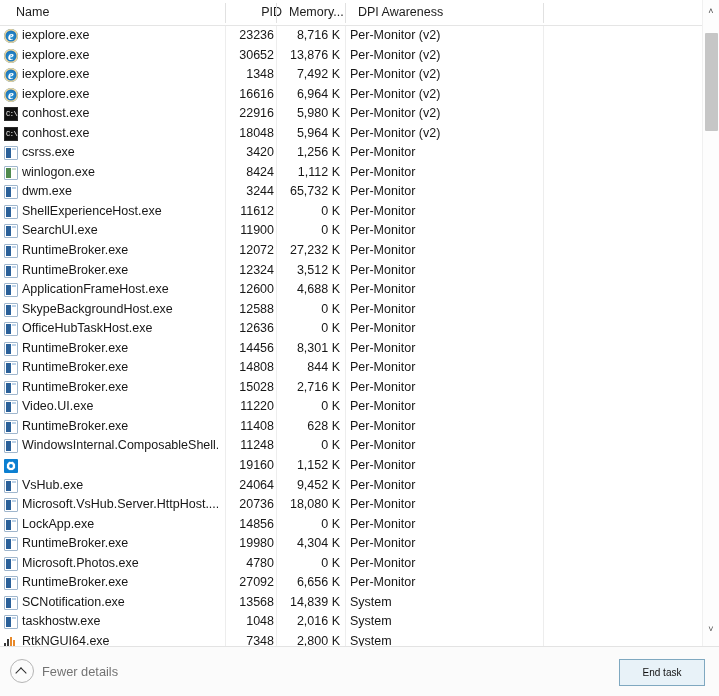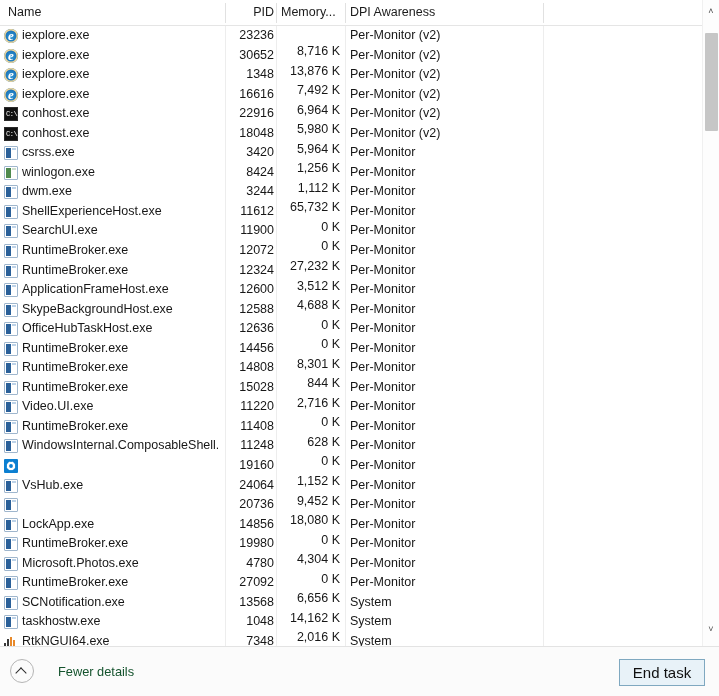--- a/index.html
+++ b/index.html
@@ -41,20 +41,21 @@
   .hcell {
     position: absolute;
     top: 0;
     height: 25px;
     line-height: 25px;
     font-size: 12.5px;
     color: #1b1b1b;
     white-space: nowrap;
     overflow: hidden;
     box-sizing: border-box;
+    margin-left: 8px;
   }
   .hcell .hlabel { display: inline-block; }
   .hsep {
     position: absolute;
     top: 3px;
     width: 1px;
     height: 20px;
     background: #e1e1e1;
   }
 
@@ -73,21 +74,21 @@
     height: 19.55px;
     line-height: 19.55px;
     font-size: 12.5px;
     color: #171717;
     white-space: nowrap;
     overflow: hidden;
     box-sizing: border-box;
   }
   .c-name  { left: 22px;  width: 196px; text-align: left; }
   .c-pid   { left: 228px; width: 46px;  text-align: right; }
-  .c-mem   { left: 278px; width: 62px;  text-align: right; margin-top: 16px; }
+  .c-mem   { left: 278px; width: 62px;  text-align: right; }
   .c-dpi   { left: 350px; width: 190px; text-align: left; }
 
   
   .vrule {
     position: absolute;
     top: 0;
     width: 1px;
     background: #ededed;
   }
 
@@ -247,35 +248,35 @@
     position: absolute;
     left: 6px;
     top: 9px;
     width: 7px;
     height: 7px;
     border-left: 1.4px solid #2b2b2b;
     border-top: 1.4px solid #2b2b2b;
     transform: rotate(45deg);
   }
   #fewer-label {
-    margin-left: 24px;
+    margin-left: 8px;
     font-size: 12.8px;
-    color: #14532d;
+    color: #737373;
     white-space: nowrap;
   }
   #end-task-button {
     position: absolute;
     right: 14px;
     top: 12px;
     width: 86px;
     height: 27px;
     background: #e8f2f8;
     border: 1px solid #7fa8c0;
     color: #101010;
-    font-size: 15px;
+    font-size: 10px;
     font-family: "Liberation Sans", sans-serif;
     cursor: default;
     padding: 0;
     box-sizing: border-box;
   }
 </style>
 </head>
 <body>
 
 <div id="app">
@@ -482,20 +483,21 @@
         </div>
         <div class="row">
           <span class="ico ico-app"></span>
           <div class="cell c-name">VsHub.exe</div>
           <div class="cell c-pid">24064</div>
           <div class="cell c-mem">9,452 K</div>
           <div class="cell c-dpi">Per-Monitor</div>
         </div>
         <div class="row">
           <span class="ico ico-app"></span>
+          <div class="cell c-name">Microsoft.VsHub.Server.HttpHost....</div>
           <div class="cell c-pid">20736</div>
           <div class="cell c-mem">18,080 K</div>
           <div class="cell c-dpi">Per-Monitor</div>
         </div>
         <div class="row">
           <span class="ico ico-app"></span>
           <div class="cell c-name">LockApp.exe</div>
           <div class="cell c-pid">14856</div>
           <div class="cell c-mem">0 K</div>
           <div class="cell c-dpi">Per-Monitor</div>
@@ -518,21 +520,21 @@
           <span class="ico ico-app"></span>
           <div class="cell c-name">RuntimeBroker.exe</div>
           <div class="cell c-pid">27092</div>
           <div class="cell c-mem">6,656 K</div>
           <div class="cell c-dpi">Per-Monitor</div>
         </div>
         <div class="row">
           <span class="ico ico-app"></span>
           <div class="cell c-name">SCNotification.exe</div>
           <div class="cell c-pid">13568</div>
-          <div class="cell c-mem">14,162 K</div>
+          <div class="cell c-mem">14,839 K</div>
           <div class="cell c-dpi">System</div>
         </div>
         <div class="row">
           <span class="ico ico-app"></span>
           <div class="cell c-name">taskhostw.exe</div>
           <div class="cell c-pid">1048</div>
           <div class="cell c-mem">2,016 K</div>
           <div class="cell c-dpi">System</div>
         </div>
         <div class="row">

